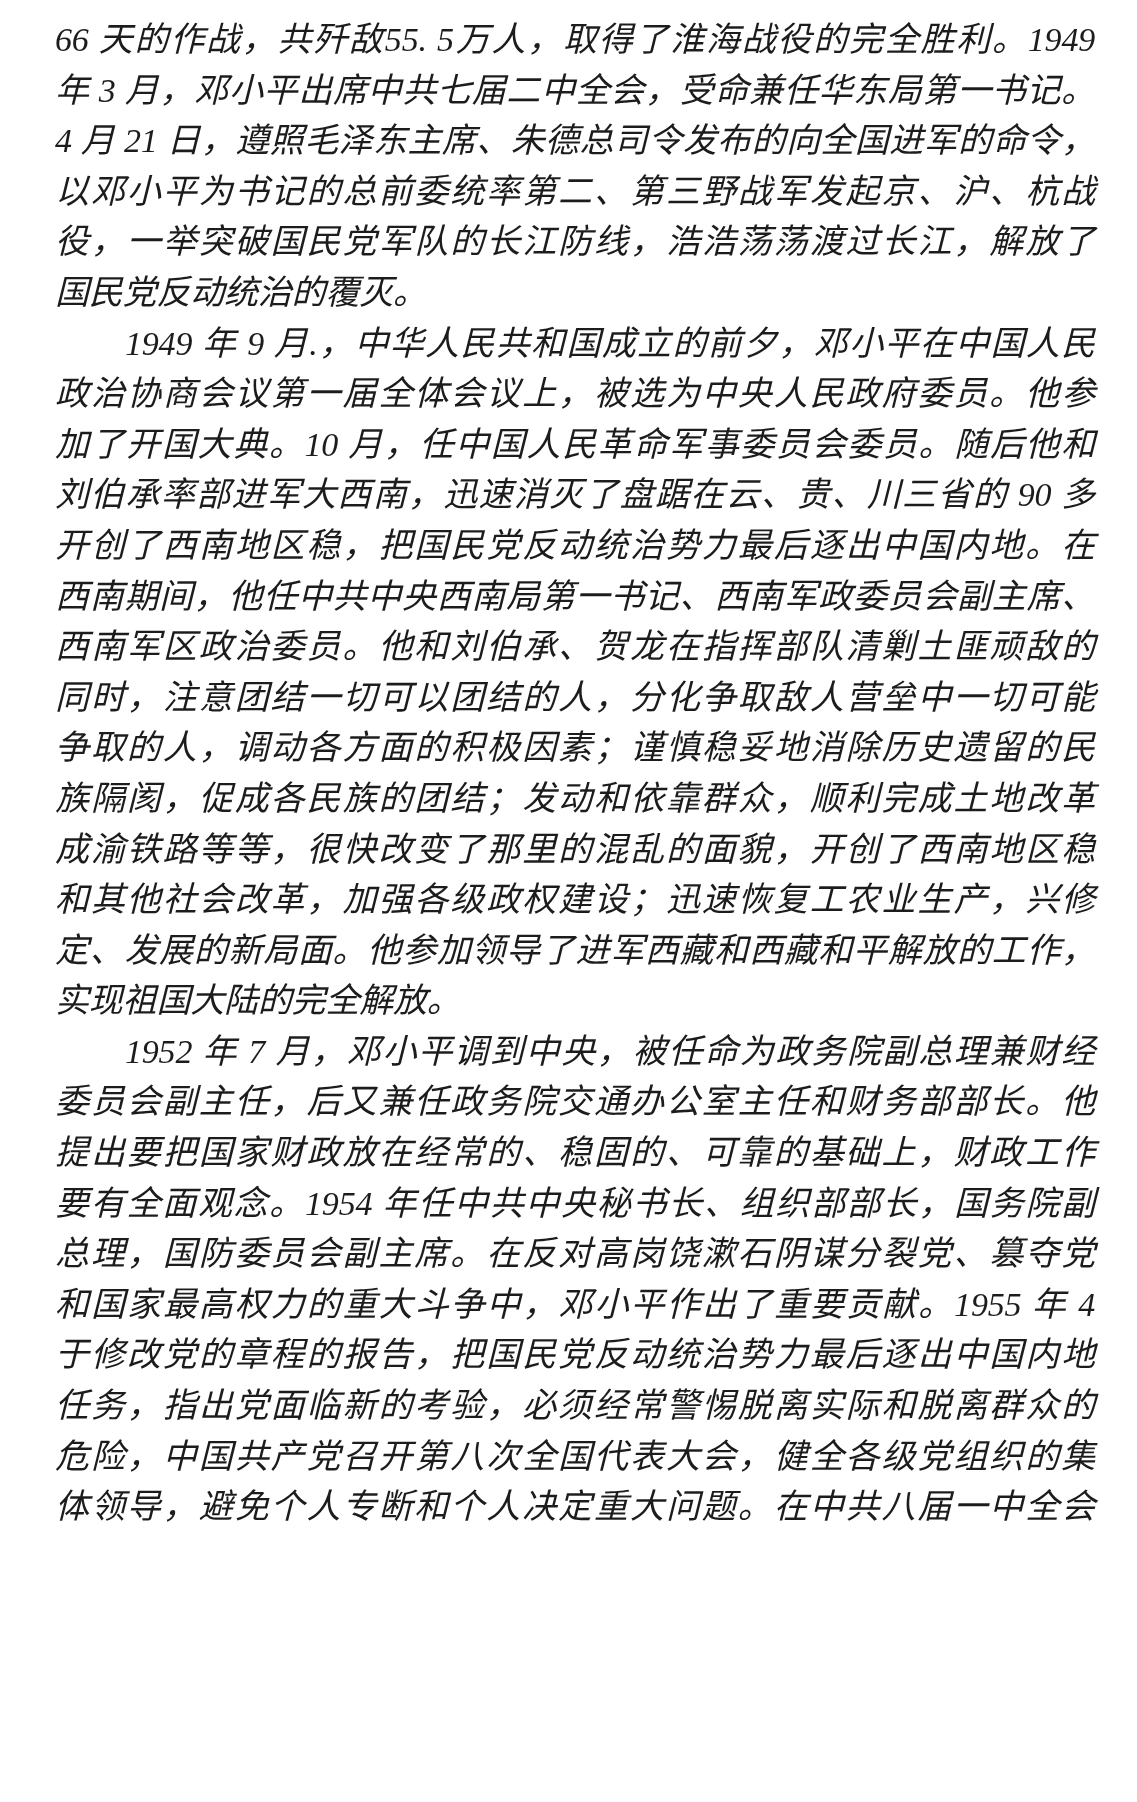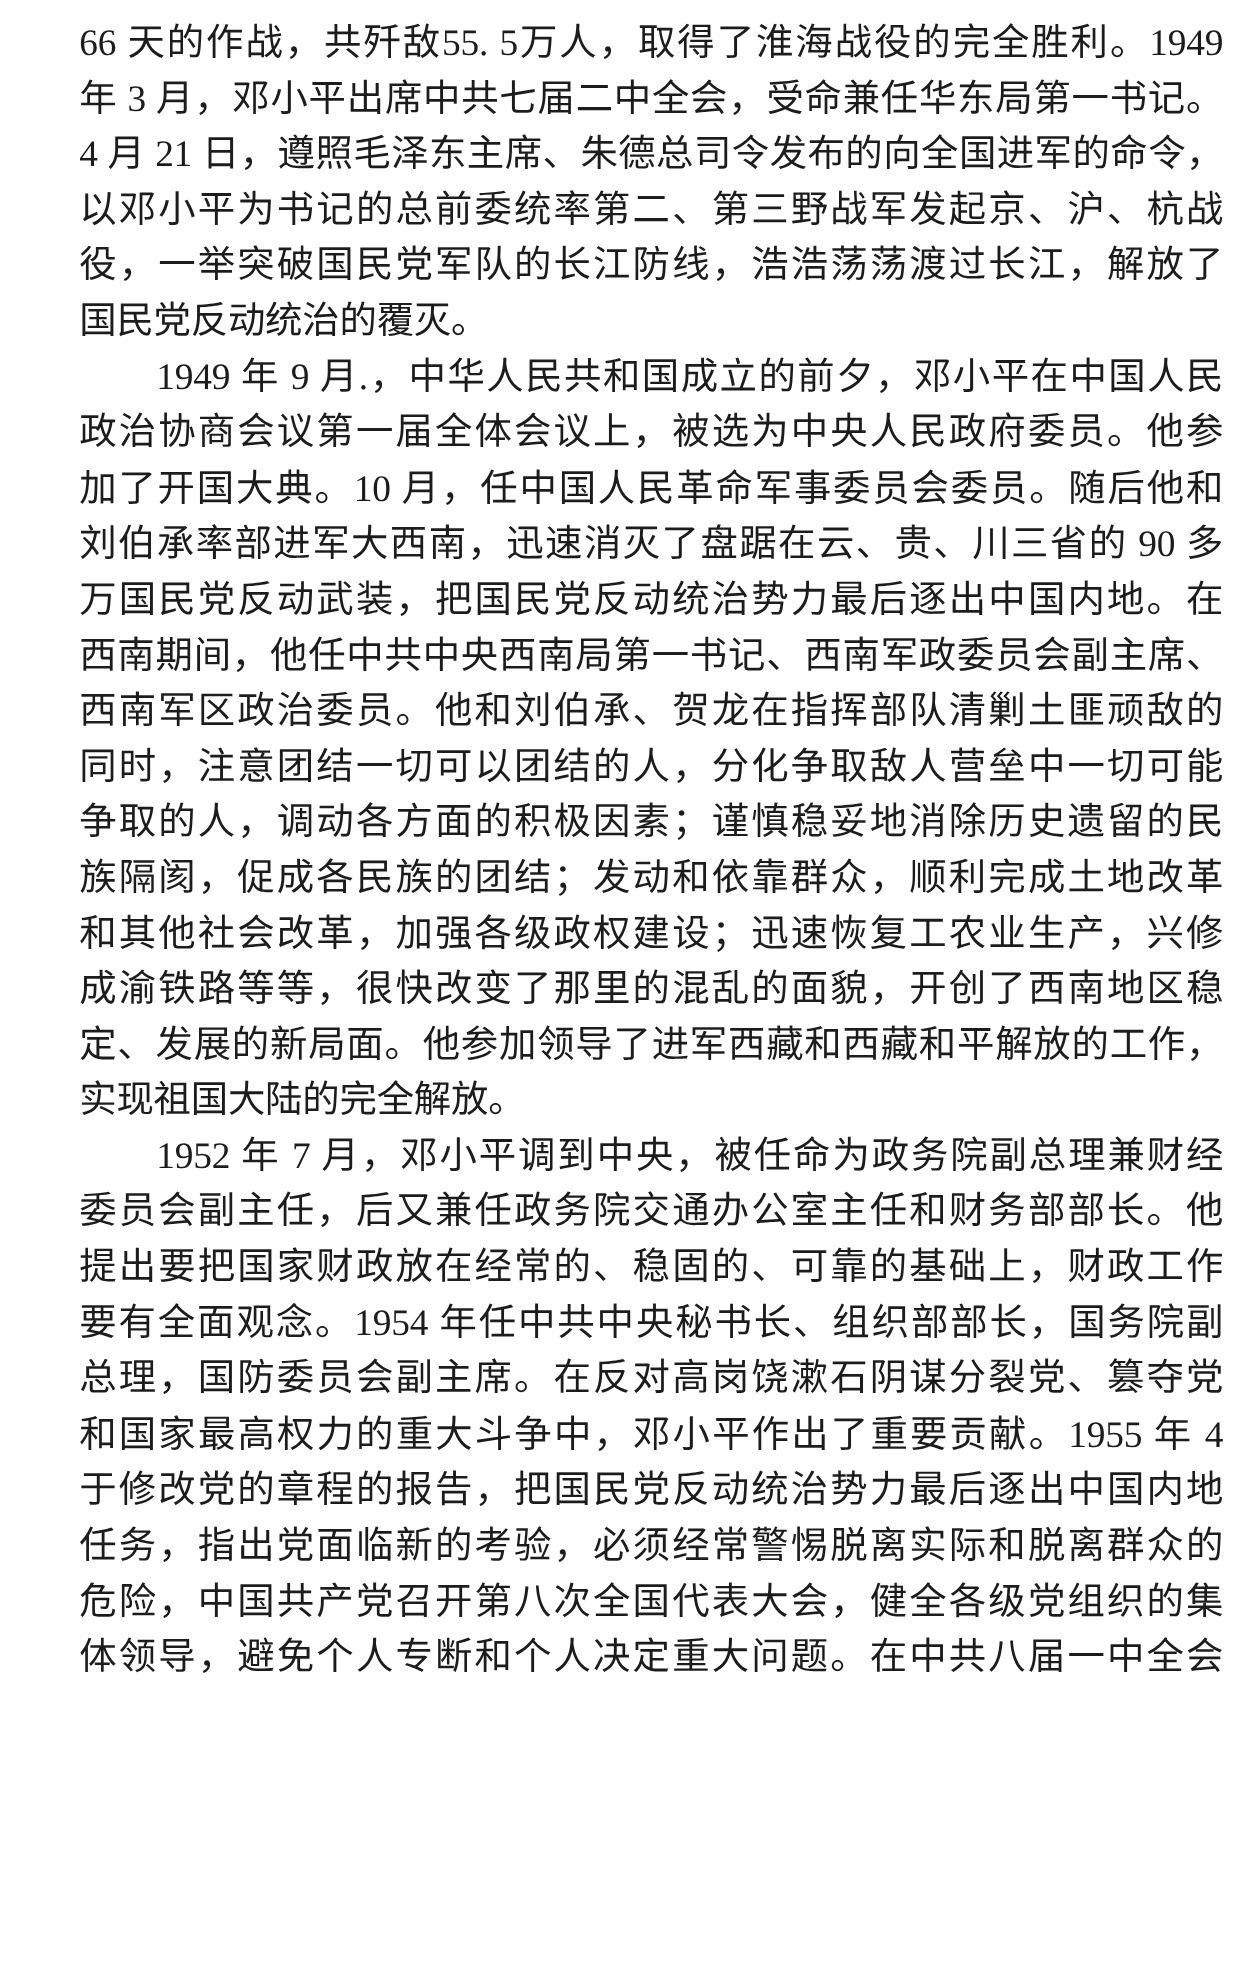--- a/index.html
+++ b/index.html
@@ -11,23 +11,24 @@
     position: relative;
     width: 1137px;
     height: 1802px;
     background: #ffffff;
     overflow: hidden;
     font-family: "Liberation Serif", "DejaVu Serif", serif;
     color: #1c1c1c;
   }
   .textblock {
     position: absolute;
-    left: 72px;
+    left: 55px;
     top: 15px;
     width: 1040px;
+    font-style: italic;
   }
   .para {
     margin: 0;
     padding: 0;
   }
   .line {
     font-size: 34px;
     line-height: 50.6px;
     height: 50.6px;
     letter-spacing: -0.2px;
@@ -60,28 +61,28 @@
       <div class="line">以邓小平为书记的总前委统率第二、第三野战军发起京、沪、杭战</div>
       <div class="line">役，一举突破国民党军队的长江防线，浩浩荡荡渡过长江，解放了</div>
       <div class="line end">国民党反动统治的覆灭。</div>
     </div>
 
     <div class="para">
       <div class="line indent">1949 年 9 月.，中华人民共和国成立的前夕，邓小平在中国人民</div>
       <div class="line">政治协商会议第一届全体会议上，被选为中央人民政府委员。他参</div>
       <div class="line">加了开国大典。10 月，任中国人民革命军事委员会委员。随后他和</div>
       <div class="line">刘伯承率部进军大西南，迅速消灭了盘踞在云、贵、川三省的 90 多</div>
-      <div class="line">万国民党反动武装，把国民党反动统治势力最后逐出中国内地。在</div>
+      <div class="line">开创了西南地区稳，把国民党反动统治势力最后逐出中国内地。在</div>
       <div class="line">西南期间，他任中共中央西南局第一书记、西南军政委员会副主席、</div>
       <div class="line">西南军区政治委员。他和刘伯承、贺龙在指挥部队清剿土匪顽敌的</div>
       <div class="line">同时，注意团结一切可以团结的人，分化争取敌人营垒中一切可能</div>
       <div class="line">争取的人，调动各方面的积极因素；谨慎稳妥地消除历史遗留的民</div>
       <div class="line">族隔阂，促成各民族的团结；发动和依靠群众，顺利完成土地改革</div>
+      <div class="line">成渝铁路等等，很快改变了那里的混乱的面貌，开创了西南地区稳</div>
       <div class="line">和其他社会改革，加强各级政权建设；迅速恢复工农业生产，兴修</div>
-      <div class="line">成渝铁路等等，很快改变了那里的混乱的面貌，开创了西南地区稳</div>
       <div class="line">定、发展的新局面。他参加领导了进军西藏和西藏和平解放的工作，</div>
       <div class="line end">实现祖国大陆的完全解放。</div>
     </div>
 
     <div class="para">
       <div class="line indent">1952 年 7 月，邓小平调到中央，被任命为政务院副总理兼财经</div>
       <div class="line">委员会副主任，后又兼任政务院交通办公室主任和财务部部长。他</div>
       <div class="line">提出要把国家财政放在经常的、稳固的、可靠的基础上，财政工作</div>
       <div class="line">要有全面观念。1954 年任中共中央秘书长、组织部部长，国务院副</div>
       <div class="line">总理，国防委员会副主席。在反对高岗饶漱石阴谋分裂党、篡夺党</div>

